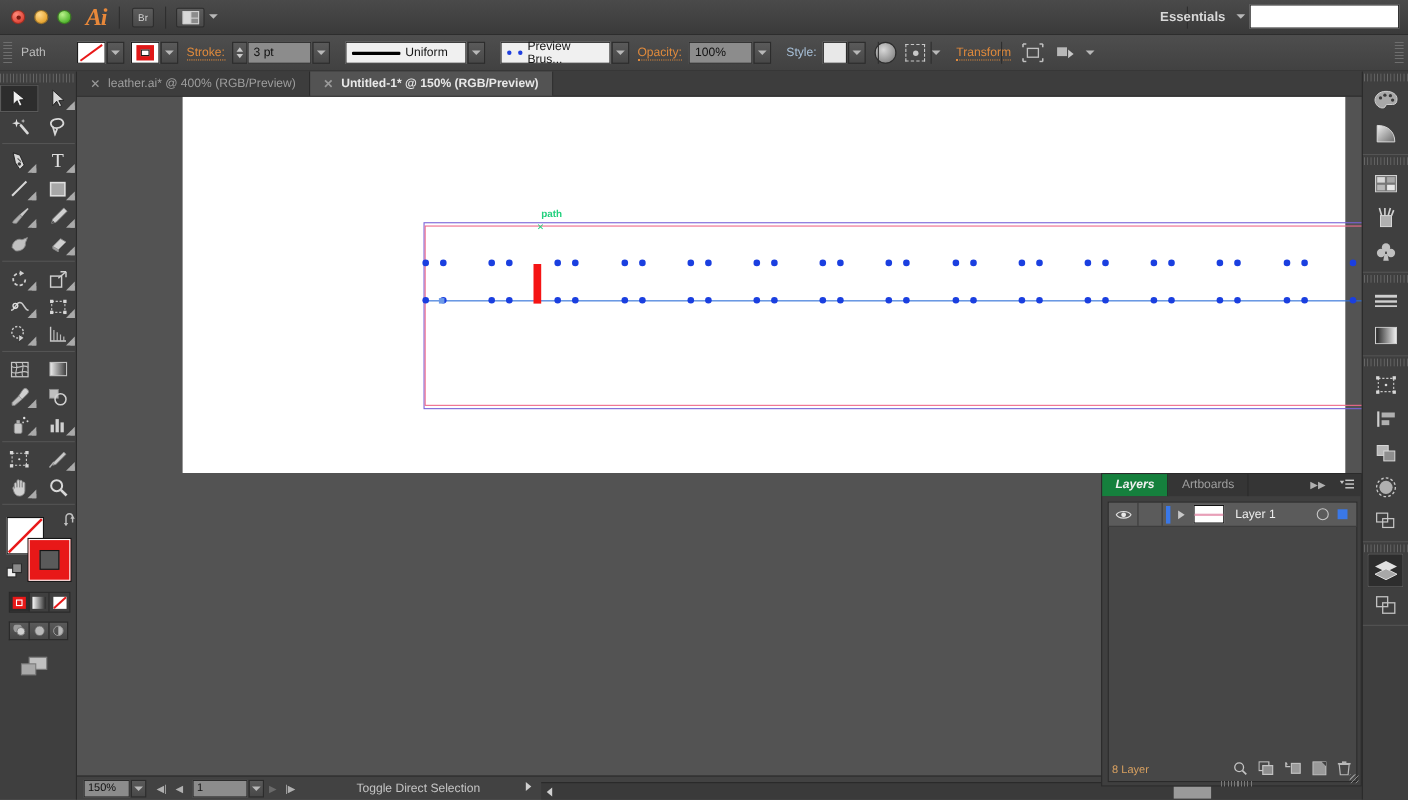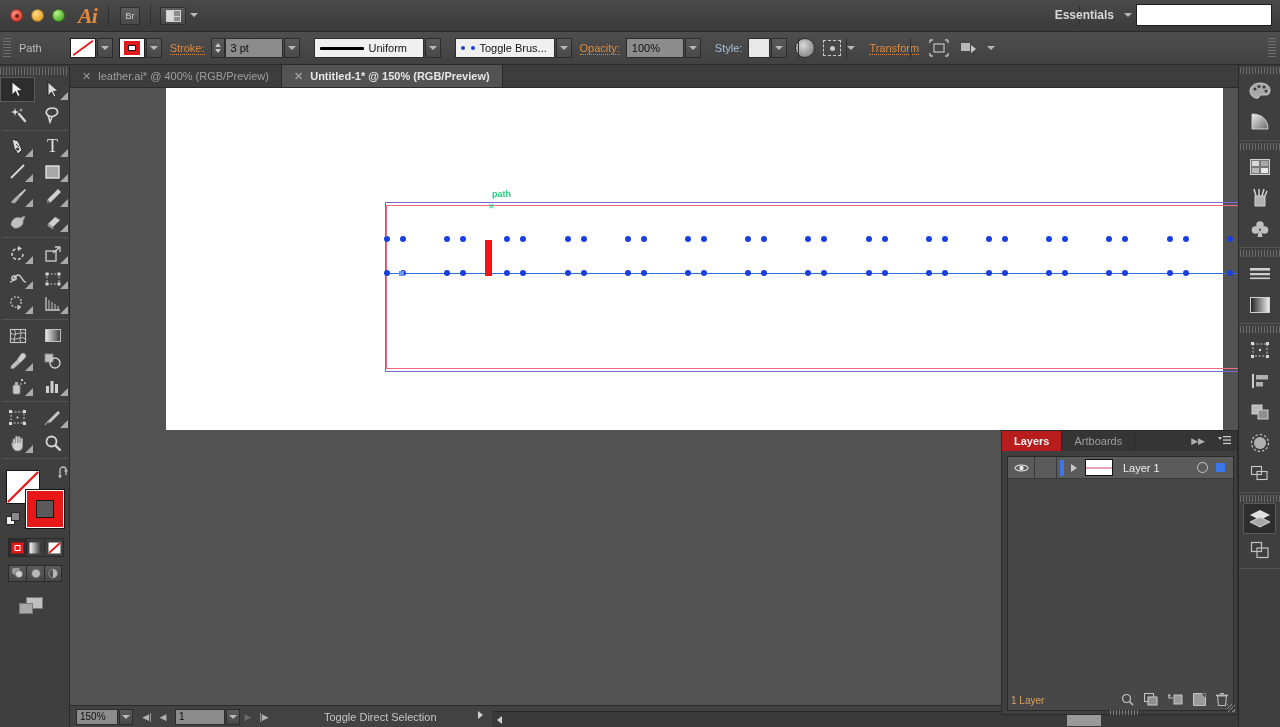--- a/index.html
+++ b/index.html
@@ -265,21 +265,21 @@
   .dk-icon.active { background:#2d2d2d; box-shadow: inset 0 0 0 1px #5a5a5a; margin: 0 4px; border-radius:2px; }
 
   
   .layerspanel {
     position: absolute; left: 1001px; top: 430px; width: 237px; height: 285px;
     background: #3f3f3f; border: 1px solid #2a2a2a;
   }
   .lp-tabs { height: 20px; display:flex; align-items:stretch; background:#353535; position: relative; }
   .lp-tab { padding: 0 12px; display:flex; align-items:center; font-size:11px;
             color:#9e9e9e; border-right:1px solid #2a2a2a; }
-  .lp-tab.active { background:#b91c1c; color:#f0f0f0; font-weight:bold; }
+  .lp-tab.active { background:#15803d; color:#f0f0f0; font-weight:bold;font-style:italic; }
   .lp-dblarrow { position:absolute; right: 32px; top: 5px; color:#b0b0b0; font-size:9px; }
   .lp-menu { position:absolute; right: 6px; top: 4px; }
   .lp-body { position:absolute; left:5px; top:25px; width:227px; height:255px;
              background:#474747; border:1px solid #2a2a2a; }
   .layer-row {
     height: 22px; display:flex; align-items:center;
     background:#5b5b5b; border-bottom:1px solid #3a3a3a;
   }
   .eye-cell { width:27px; display:flex;align-items:center;justify-content:center; border-right:1px solid #3a3a3a; height:100%; }
   .lock-cell { width: 22px; border-right:1px solid #3a3a3a; height:100%; }
@@ -371,21 +371,21 @@
     <div class="dd-btn">
         <span class="caret"></span>
       </div>
 
     <div style="width:14px"></div>
     <div class="combo" style="width:100px">
       <span class="scat-dots">
           <i></i>
           <i></i>
         </span>
-      <span>Toggle Brus...</span>
+      <span>Preview Brus...</span>
     </div>
     <div class="dd-btn">
         <span class="caret"></span>
       </div>
 
     <span class="cb-label orange" style="">Opacity:</span>
     <div class="field" style="width:58px;margin-left:6px">100%</div>
     <div class="dd-btn">
         <span class="caret"></span>
       </div>
@@ -998,21 +998,21 @@
         <span class="thumb-box">
             <i class="ln"></i>
           </span>
         <span class="layer-name">Layer 1</span>
         <span class="target-circ"></span>
         <span class="sel-sq"></span>
       </div>
     </div>
 
     <div class="lp-footer">
-      <span class="lp-count">1 Layer</span>
+      <span class="lp-count">8 Layer</span>
       <span class="lp-fbtns">
         <span>
           <svg width="13" height="13" viewBox="0 0 13 13">
             <circle cx="5.5" cy="5.5" r="4" fill="none" stroke="#c4c4c4" stroke-width="1.2"></circle>
             <line x1="8.5" y1="8.5" x2="12" y2="12" stroke="#c4c4c4" stroke-width="1.5"></line>
           </svg>
         </span>
         <span>
           <svg width="14" height="13" viewBox="0 0 14 13">
             <rect x="0.5" y="0.5" width="9" height="8" fill="none" stroke="#c4c4c4" stroke-width="1.1"></rect>

